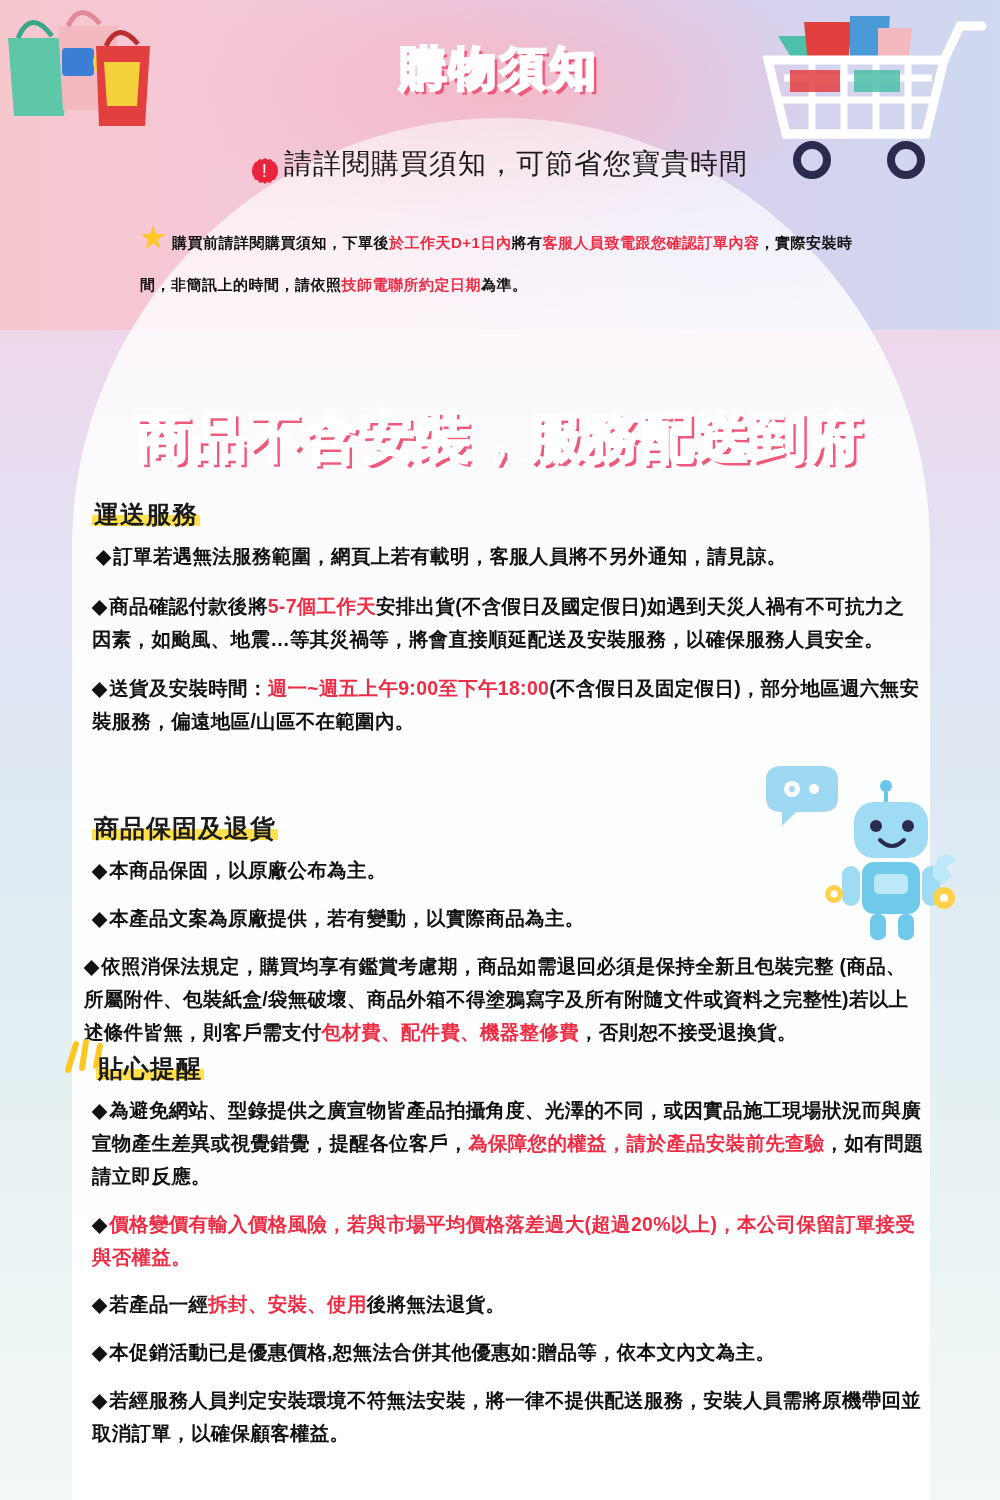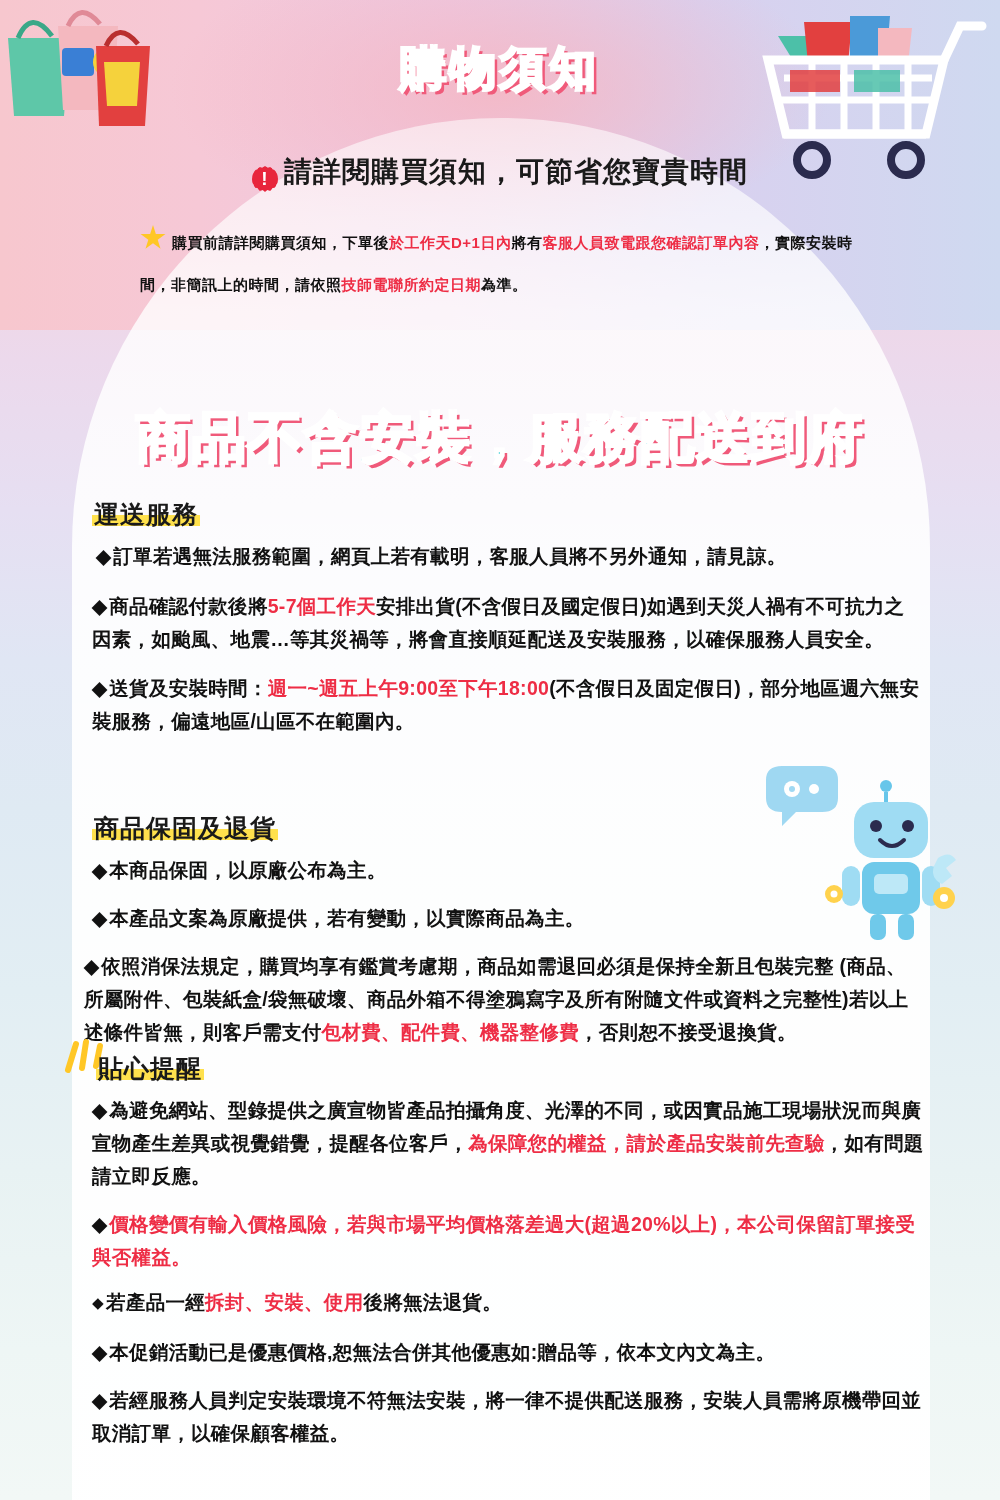--- a/index.html
+++ b/index.html
@@ -48,23 +48,23 @@
     text-align:center;
     font-size:46px; font-weight:bold; letter-spacing:4px;
     color:#3fd0d8;
     -webkit-text-stroke:3px #ffffff;
     text-shadow:
       4px 4px 0 #f05a7a,
       0 0 1px #f05a7a;
     font-family:"DejaVu Sans", sans-serif;
   }
   .subtitle{
-    position:absolute; left:0; right:0; top:153px;
+    position:absolute; left:0; right:0; top:145px;
     text-align:center;
-    font-size:28px; font-weight:bold; color:#1a1a1a;
+    font-size:28px; font-weight:normal; color:#1a1a1a;
     letter-spacing:1px;
   }
   .warn-icon{
     display:inline-block; width:26px; height:26px; vertical-align:-4px;
     margin-right:6px;
     background:#e8253c;
     color:#fff; font-size:19px; line-height:26px; text-align:center;
     border-radius:50%;
     clip-path:polygon(50% 0%,61% 7%,73% 3%,80% 13%,93% 14%,95% 27%,105% 35%,100% 48%,105% 62%,94% 71%,92% 84%,79% 85%,71% 96%,59% 92%,50% 100%,41% 92%,29% 96%,21% 85%,8% 84%,6% 71%,-5% 62%,0% 48%,-5% 35%,5% 27%,7% 14%,20% 13%,27% 3%,39% 7%);
   }
@@ -218,21 +218,21 @@
 </div>
 
 <div class="item" style="left:92px; top:1094px; width:832px;">
   <span class="d">◆</span><span>為避免網站、型錄提供之廣宣物皆產品拍攝角度、光澤的不同，或因實品施工現場狀況而與廣宣物產生差異或視覺錯覺，提醒各位客戶，</span><span class="r">為保障您的權益，請於產品安裝前先查驗</span><span>，如有問題請立即反應。</span>
 </div>
 
 <div class="item" style="left:92px; top:1208px; width:832px;">
   <span class="d r">◆</span><span class="r">價格變價有輸入價格風險，若與市場平均價格落差過大(超過20%以上)，本公司保留訂單接受與否權益。</span>
 </div>
 
-<div class="item" style="left:92px; top:1288px; width:700px;font-family:Liberation Mono, monospace;">
+<div class="item" style="left:92px; top:1288px; width:700px;">
   <span class="d">◆</span><span>若產品一經</span><span class="r">拆封、安裝、使用</span><span>後將無法退貨。</span>
 </div>
 
 <div class="item" style="left:92px; top:1336px; width:760px;">
   <span class="d">◆</span><span>本促銷活動已是優惠價格,恕無法合併其他優惠如:贈品等，依本文內文為主。</span>
 </div>
 
 <div class="item" style="left:92px; top:1384px; width:832px;">
   <span class="d">◆</span><span>若經服務人員判定安裝環境不符無法安裝，將一律不提供配送服務，安裝人員需將原機帶回並取消訂單，以確保顧客權益。</span>
 </div>

